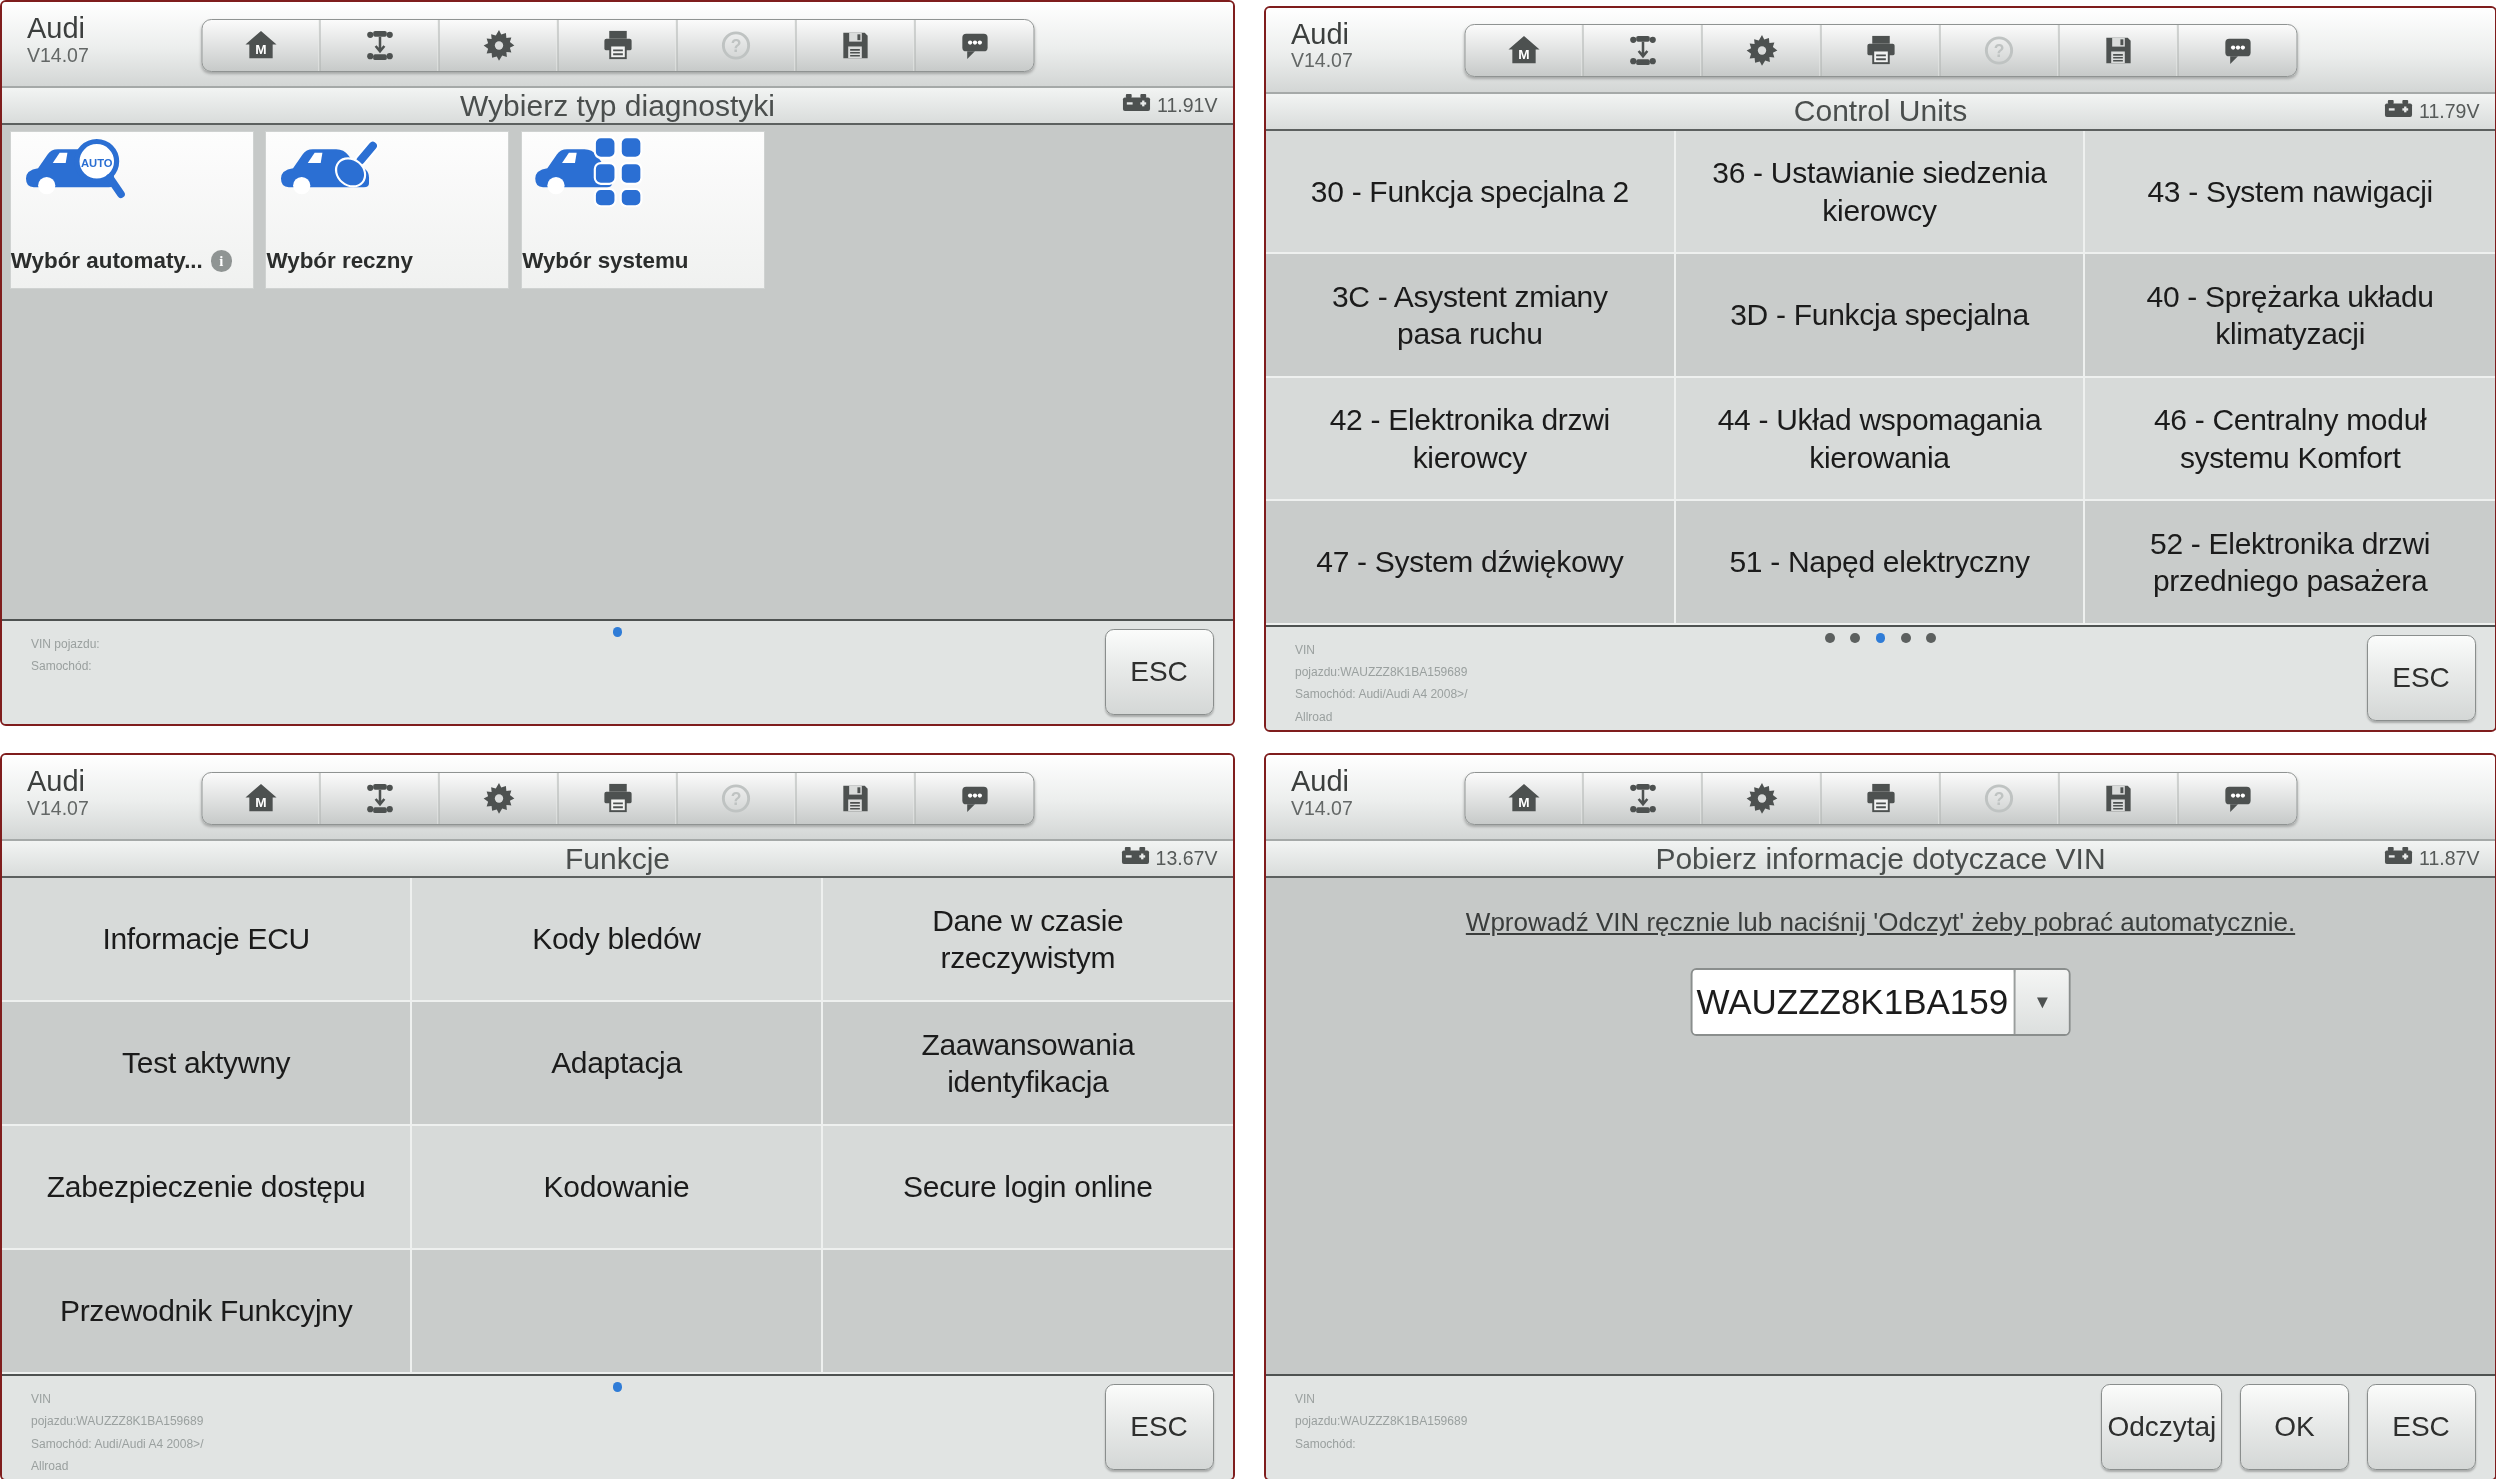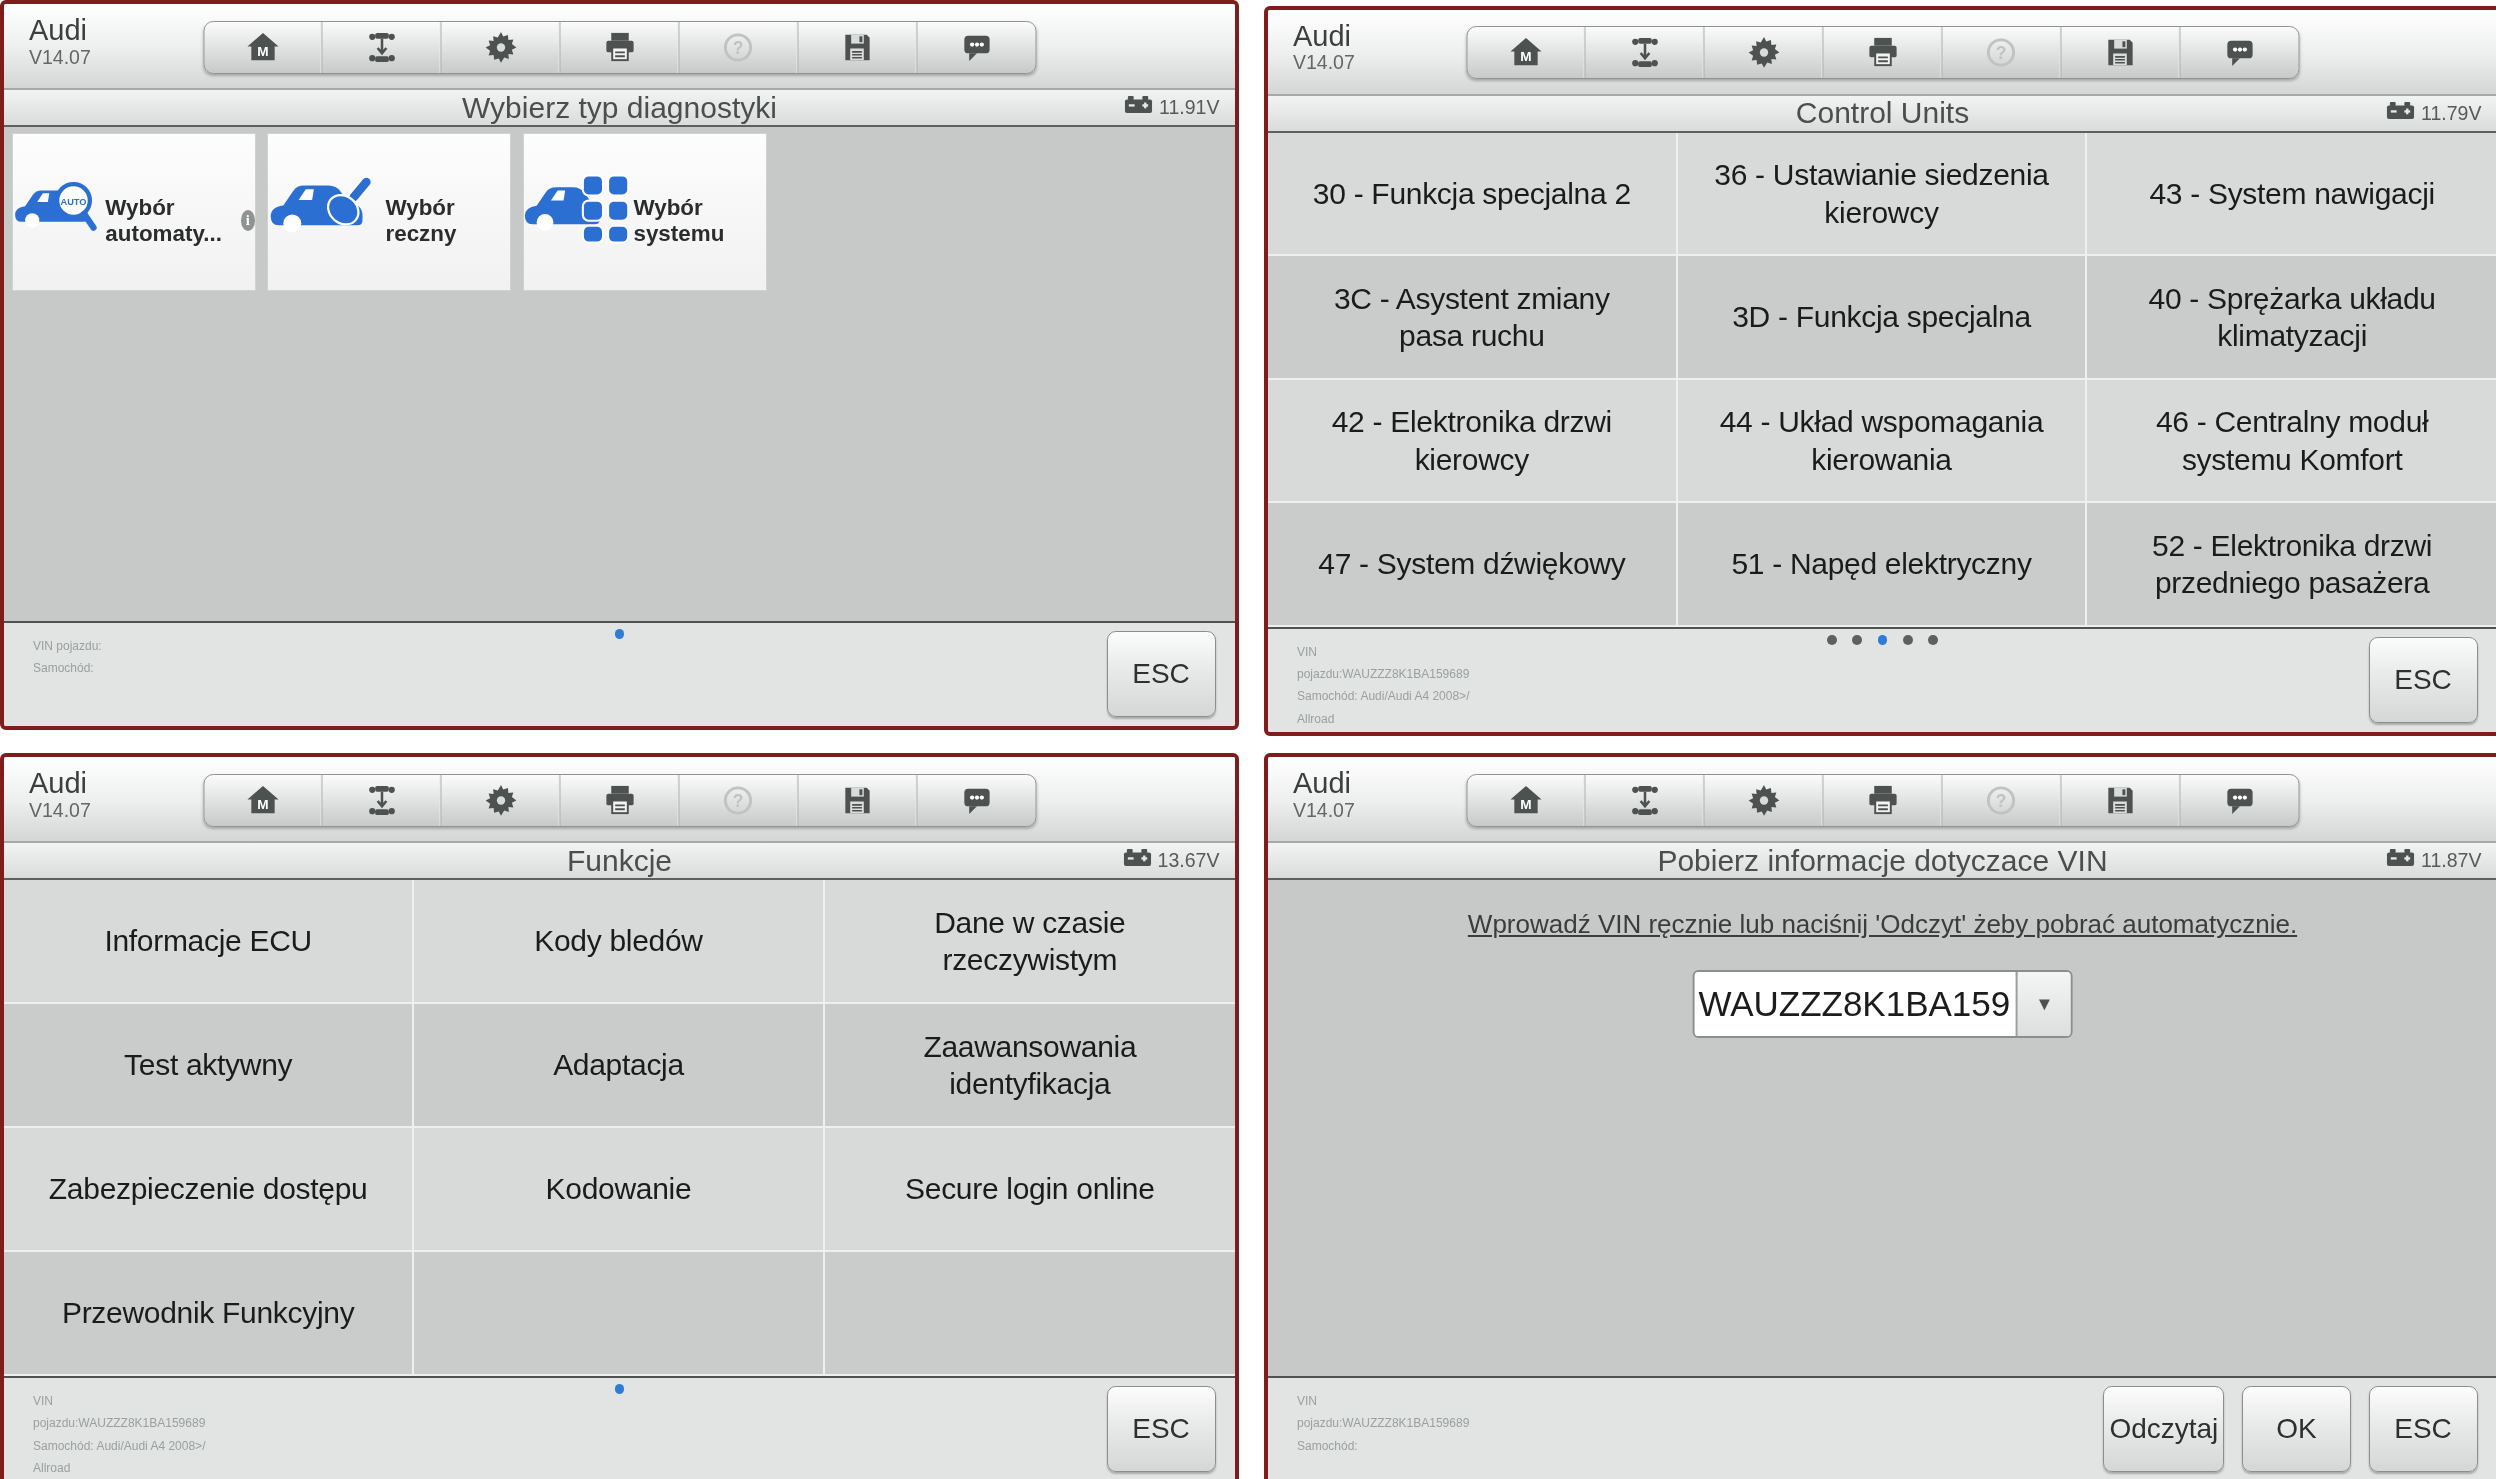--- a/index.html
+++ b/index.html
@@ -1,19 +1,19 @@
 <!DOCTYPE html>
 <html><head>
 <meta charset="utf-8">
 <style>
   html,body{margin:0;padding:0;background:#ffffff;}
   .canvas{position:relative;width:2497px;height:1479px;background:#ffffff;overflow:hidden;
           font-family:"Liberation Sans","DejaVu Sans",sans-serif;}
   .panel{position:absolute;display:flex;flex-direction:column;background:#c6c9c8;
-         border:4px solid #7f1d1d;border-radius:5.9px;overflow:hidden;}
+         border:2px solid #7f1d1d;border-radius:5.9px;overflow:hidden;}
   .panel.tl{left:0;top:6;width:1262;height:722px;width:1231px;}
   .panel.tr{left:1264px;top:5.9px;width:1229px;height:722px;}
   .panel.bl{left:0;top:753px;width:1231px;height:724px;}
   .panel.br{left:1264px;top:753px;width:1229px;height:724px;}
 
   
   .hdr{position:relative;height:84px;flex:0 0 84px;
        background:linear-gradient(180deg,#ffffff 0%,#eceeed 55%,#d3d6d5 100%);
        border-bottom:2px solid #a5a9a8;}
   .brand{position:absolute;left:25px;top:10.7px;color:#3c3f3e;line-height:1.1;}
@@ -36,21 +36,21 @@
   .title{font-size:30px;color:#4a4e4d;}
   .volt{position:absolute;right:15.6px;top:0;height:100%;display:flex;align-items:center;gap:5.9px;
         font-size:19.5px;color:#55595 8;color:#565a59;}
 
   
   .content{position:relative;flex:1;background:#c6c9c8;overflow:hidden;}
 
   
   .tiles{position:absolute;left:7.8px;top:5.9px;display:flex;gap:11.7px;}
   .tile{width:242px;height:156px;background:linear-gradient(180deg,#fdfdfd,#f0f1f0);
-        border:1px solid #cfd2d1;display:flex;flex-direction:row;align-items:center;
+        border:1px solid #cfd2d1;display:flex;flex-direction:column;
         justify-content:flex-end;cursor:pointer;}
   .tile svg{width:137px;height:94px;margin-bottom:5.9px;}
   .tile-label{display:flex;align-items:center;gap:7.8px;font-size:22.4px;font-weight:bold;
               color:#2b2d2c;margin-bottom:13.7px;margin-top:31px;}
   .info-dot{display:inline-flex;width:21.5px;height:21.5px;border-radius:50%;background:#8f9493;
             color:#ffffff;font-size:14.6px;font-weight:bold;align-items:center;justify-content:center;
             font-family:"Liberation Serif",serif;}
 
   
   .grid{position:absolute;inset:0;display:grid;grid-template-columns:1fr 1fr 1fr;grid-auto-rows:1fr;}

